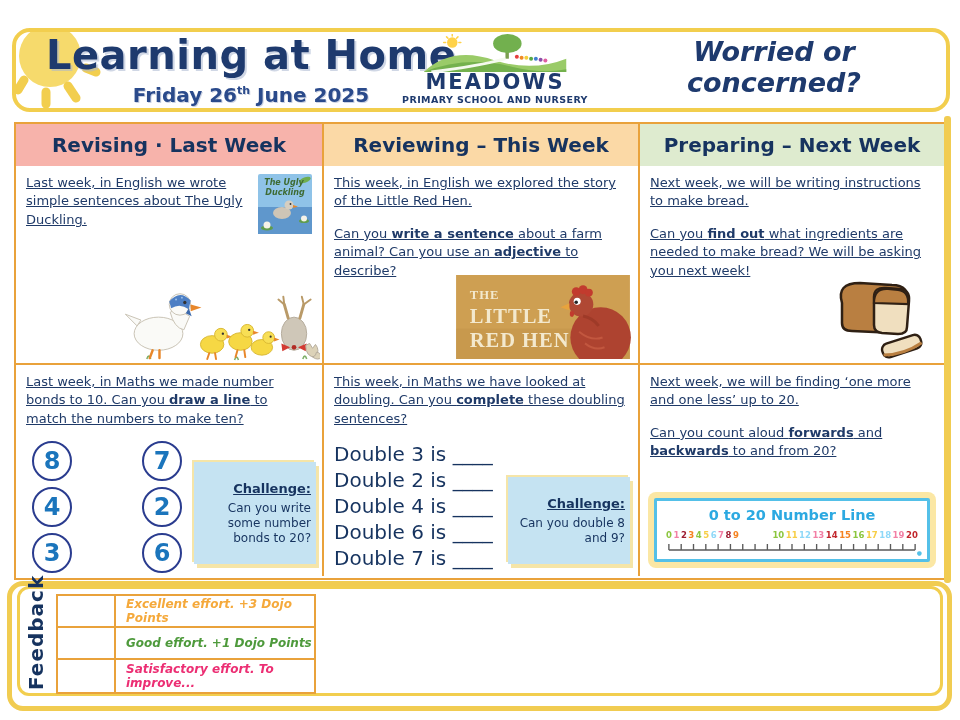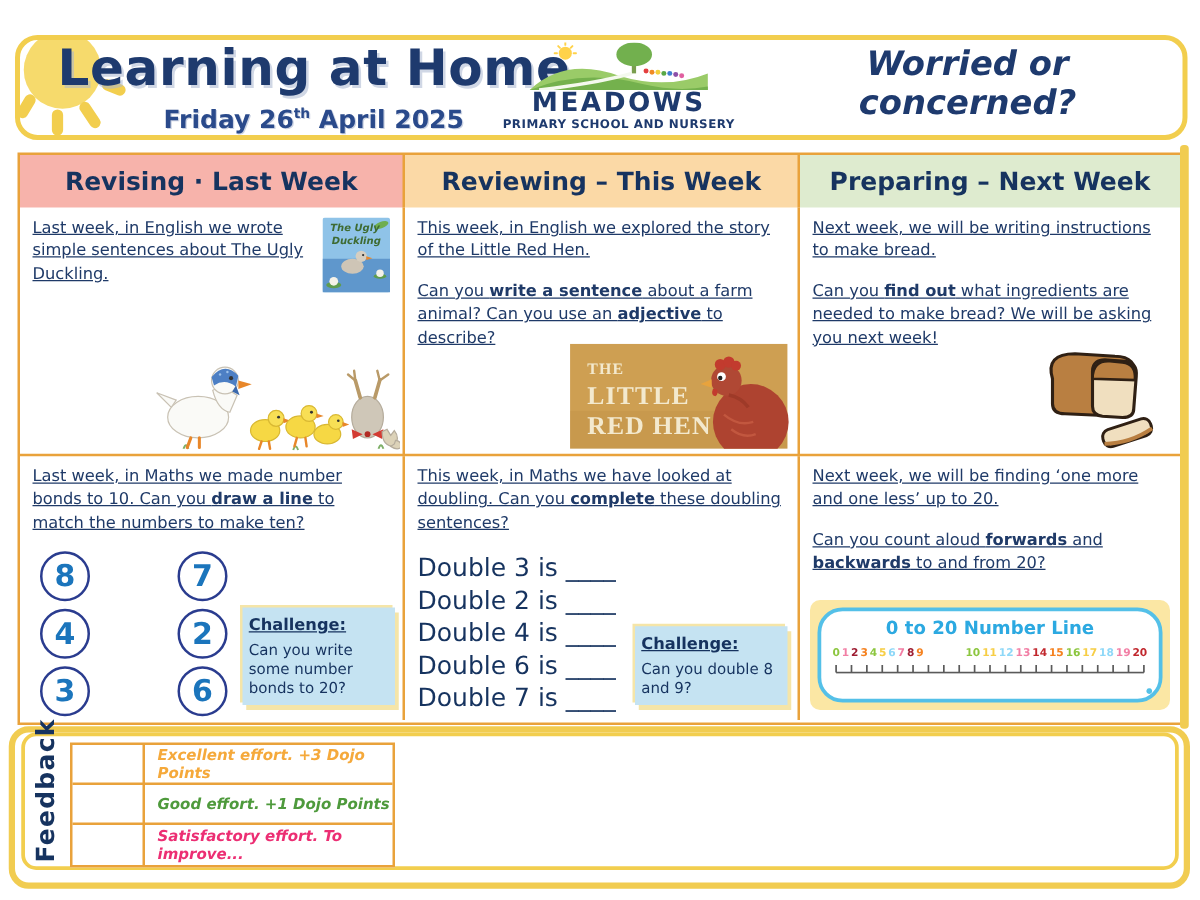--- a/index.html
+++ b/index.html
@@ -33,31 +33,31 @@
   .para{margin:0 0 14px 0;text-decoration:underline;}
   .book-cover{float:right;width:54px;height:60px;margin:0 0 4px 6px;}
   .ducks{position:absolute;right:2px;bottom:2px;width:205px;height:78px;}
   .henc{position:absolute;right:6px;bottom:4px;width:178px;height:84px;}
   .bread{position:absolute;right:14px;bottom:4px;width:100px;height:86px;}
   .circles{position:absolute;left:16px;top:76px;display:grid;grid-template-columns:40px 40px;
            column-gap:70px;row-gap:6px;}
   .circle{width:40px;height:40px;box-sizing:border-box;border:2.5px solid #2A3C8F;border-radius:50%;
           display:flex;align-items:center;justify-content:center;font-size:24px;font-weight:700;
           color:#1B75BC;background:#fff;}
-  .challenge{position:absolute;width:112px;background:#C5E3F2;padding:6px 5px;text-align:left;
+  .challenge{position:absolute;width:112px;background:#C5E3F2;padding:18px 5px;text-align:right;
              color:#16335F;box-shadow:-2px -2px 0 #F5E5A8,3px 4px 0 #F5E5A8;}
   .challenge .ct{font-weight:700;text-decoration:underline;font-size:13px;}
   .challenge .cx{font-size:12px;line-height:1.25;margin-top:3px;}
   .ch-m1{right:6px;bottom:12px;} .ch-m2{right:8px;bottom:12px;}
   .doubles{margin-top:8px;font-size:20px;color:#16335F;line-height:1.25;}
   .doubles div{margin-bottom:1px;white-space:nowrap;}
   
   .numline{position:absolute;left:8px;right:8px;bottom:8px;background:#FBE7A4;border-radius:8px;
            padding:6px;}
-  .nl-inner{background:#fff;border:3px solid #54C0E8;border-radius:20px;padding:4px 8px 20px;
+  .nl-inner{background:#fff;border:3px solid #54C0E8;border-radius:2px;padding:4px 8px 8px;
             position:relative;}
   .nl-title{text-align:center;color:#2CA9E1;font-weight:700;font-size:14.5px;}
   .nl-nums{display:flex;justify-content:space-between;font-size:8.5px;font-weight:700;
            margin-top:3px;padding:0 1px;}
   .nl-ticks{display:block;width:100%;height:10px;}
   .nl-mark{position:absolute;right:5px;bottom:1px;font-size:6px;color:#54C0E8;}
   
   .right-bar{position:absolute;left:944px;top:116px;width:7px;height:467px;background:#F1CC51;
              border-radius:3px;}
   .fb-wrap{position:absolute;left:7px;top:581px;width:945px;height:130px;box-sizing:border-box;
@@ -85,21 +85,21 @@
     <svg class="sun" viewBox="0 0 130 78">
       <circle cx="34" cy="24" r="31" fill="#F6DA6C"></circle>
       <g stroke="#F2CE4E" stroke-width="9" stroke-linecap="round">
         <line x1="8" y1="48" x2="2" y2="58"></line>
         <line x1="30" y1="60" x2="30" y2="72"></line>
         <line x1="52" y1="54" x2="60" y2="66"></line>
         <line x1="70" y1="36" x2="80" y2="40"></line>
       </g>
     </svg>
     <div class="page-title">Learning at Home</div>
-    <div class="page-date"><span>Friday 26</span><sup>th</sup><span> April 2025</span></div>
+    <div class="page-date"><span>Friday 26</span><sup>th</sup><span> June 2025</span></div>
 
     <div class="logo-block">
       <svg class="logo-art" viewBox="0 0 150 40">
         <circle cx="30" cy="9" r="5.5" fill="#FFD24A"></circle>
         <g stroke="#FFD24A" stroke-width="1.6" stroke-linecap="round">
           <line x1="30" y1="0" x2="30" y2="2"></line>
             <line x1="21" y1="9" x2="23" y2="9"></line>
           <line x1="37" y1="9" x2="39" y2="9"></line>
             <line x1="24" y1="3" x2="25.5" y2="4.5"></line>
           <line x1="36" y1="3" x2="34.5" y2="4.5"></line>

